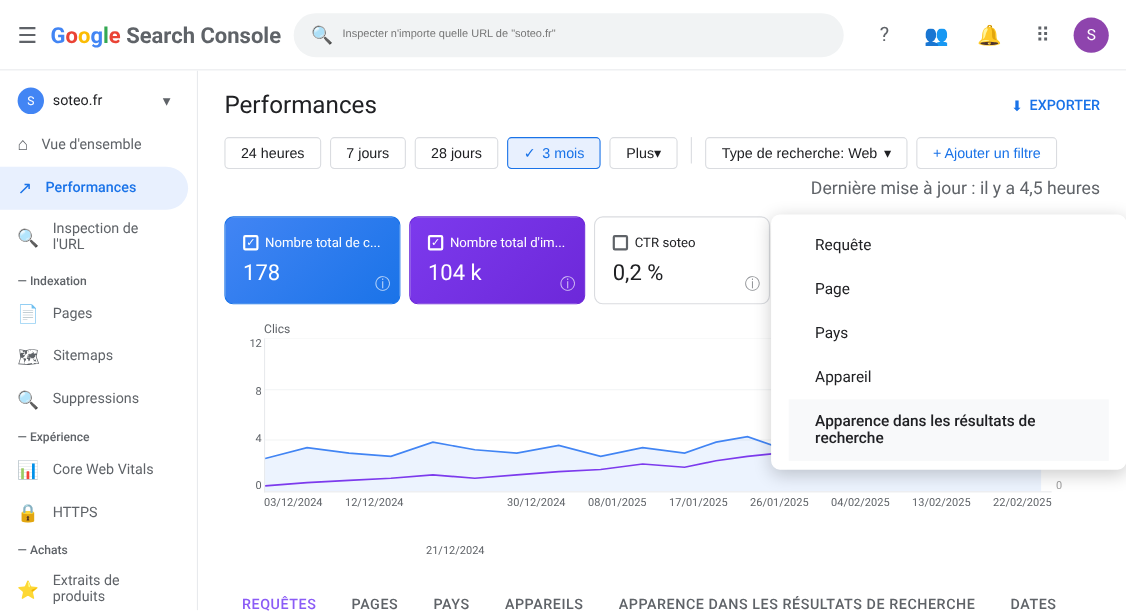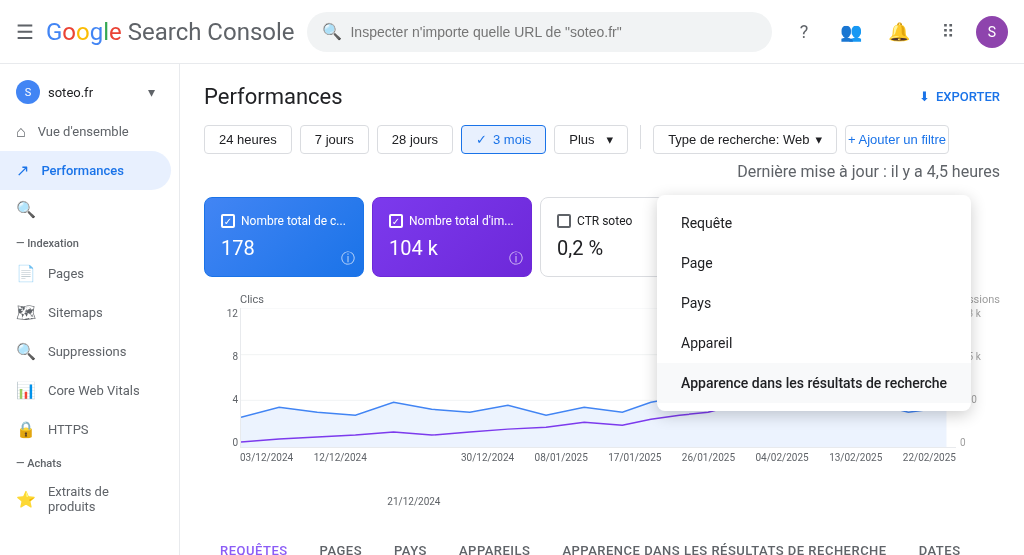--- a/index.html
+++ b/index.html
@@ -2,23 +2,23 @@
 <html><head>
   <meta charset="utf-8">
   <style>
     * { box-sizing: border-box; margin: 0; padding: 0; }
     body { font-family: 'Google Sans', Roboto, Arial, sans-serif; font-size: 13px; color: #202124; background: #fff; display: flex; flex-direction: column; height: 555px; overflow: hidden; }
 
     
     .topbar { display: flex; align-items: center; height: 64px; padding: 0 16px; border-bottom: 1px solid #e8eaed; flex-shrink: 0; gap: 12px; }
     .hamburger { cursor: pointer; color: #5f6368; font-size: 20px; }
     .logo { display: flex; align-items: center; gap: 6px; }
-    .logo-text { font-size: 24px; color: #5f6368; font-weight: 400; white-space: nowrap; }
+    .logo-text { font-size: 20px; color: #5f6368; font-weight: 700; white-space: nowrap; }
     .search-bar { flex: 1; max-width: 500px; display: flex; align-items: center; background: #f1f3f4; border-radius: 24px; padding: 0 16px; height: 40px; gap: 8px; }
-    .search-bar input { border: none; background: transparent; outline: none; font-size: 14px; color: #0f172a; width: 100%; }
+    .search-bar input { border: none; background: transparent; outline: none; font-size: 10px; color: #0f172a; width: 100%; }
     .search-icon-top { color: #5f6368; font-size: 16px; }
     .topbar-icons { margin-left: auto; display: flex; align-items: center; gap: 8px; }
     .topbar-icon { width: 40px; height: 40px; border-radius: 50%; display: flex; align-items: center; justify-content: center; cursor: pointer; color: #5f6368; font-size: 18px; }
     .avatar { width: 32px; height: 32px; border-radius: 50%; background: #8e44ad; display: flex; align-items: center; justify-content: center; color: white; font-size: 14px; cursor: pointer; }
 
     
     .main-layout { display: flex; flex: 1; overflow: hidden; }
 
     
     .sidebar { width: 180px; flex-shrink: 0; border-right: 1px solid #e8eaed; overflow-y: auto; padding-top: 8px; }
@@ -36,41 +36,41 @@
     .content-header { display: flex; align-items: center; justify-content: space-between; padding: 20px 24px 16px; }
     .page-title { font-size: 22px; font-weight: 400; color: #202124; }
     .export-btn { display: flex; align-items: center; gap: 6px; color: #1a73e8; font-size: 13px; cursor: pointer; font-weight: 500; }
 
     
     .filter-bar { display: flex; align-items: flex-start; gap: 8px; padding: 0 24px 16px; flex-wrap: wrap; }
     .filter-btn { padding: 6px 14px; border: 1px solid #dadce0; border-radius: 4px; font-size: 13px; color: #202124; cursor: pointer; background: white; }
     .filter-btn.active { background: #e8f0fe; border-color: #1a73e8; color: #1a73e8; display: flex; align-items: center; gap: 6px; }
     .filter-separator { width: 1px; height: 24px; background: #dadce0; margin: 0 4px; }
     .search-type-btn { padding: 6px 14px; border: 1px solid #dadce0; border-radius: 4px; font-size: 13px; color: #202124; cursor: pointer; background: white; display: flex; align-items: center; gap: 6px; }
-    .add-filter-btn { padding: 6px 2px; border: 1px solid #dadce0; border-radius: 4px; font-size: 13px; color: #1a73e8; cursor: pointer; background: white; display: flex; align-items: center; gap: 6px; }
+    .add-filter-btn { padding: 6px 14px; border: 1px solid #dadce0; border-radius: 4px; font-size: 13px; color: #1a73e8; cursor: pointer; background: white; display: flex; align-items: center; gap: 6px; }
     .last-update { margin-left: auto; font-size: 16px; color: #5f6368; }
-    .plus-btn { padding: 6px 14px; border: 1px solid #dadce0; border-radius: 4px; font-size: 13px; color: #202124; cursor: pointer; background: white; display: flex; align-items: center; gap: 12px; }
+    .plus-btn { padding: 6px 14px; border: 1px solid #dadce0; border-radius: 4px; font-size: 13px; color: #202124; cursor: pointer; background: white; display: flex; align-items: center; gap: 0; }
 
     
     .metrics-row { display: flex; gap: 0; padding: 0 24px 16px; }
     .metric-card { border: 1px solid #dadce0; border-radius: 8px; padding: 16px; min-width: 160px; cursor: pointer; position: relative; }
     .metric-card:not(:last-child) { margin-right: 8px; }
     .metric-card.blue-card { background: linear-gradient(135deg, #4285f4, #1a73e8); color: white; border-color: #1a73e8; }
     .metric-card.purple-card { background: linear-gradient(135deg, #7c3aed, #6d28d9); color: white; border-color: #6d28d9; }
     .metric-card-header { display: flex; align-items: center; gap: 6px; font-size: 12px; margin-bottom: 8px; }
     .metric-checkbox { width: 14px; height: 14px; border: 2px solid currentColor; border-radius: 2px; display: flex; align-items: center; justify-content: center; flex-shrink: 0; }
     .metric-checkbox.checked::after { content: '✓'; font-size: 10px; }
     .metric-value { font-size: 20px; font-weight: 400; }
     .info-icon { position: absolute; bottom: 8px; right: 8px; font-size: 14px; opacity: 0.7; cursor: pointer; }
 
     
     .chart-area { padding: 0 24px 16px; position: relative; }
 
     
-    .dropdown-menu { position: absolute; top: 195px; left: 657px; background: white; border-radius: 8px; box-shadow: 0 4px 16px rgba(0,0,0,0.2); z-index: 100; min-width: 260px; padding: 8px 0; }
+    .dropdown-menu { position: absolute; top: 195px; left: 701px; background: white; border-radius: 8px; box-shadow: 0 4px 16px rgba(0,0,0,0.2); z-index: 100; min-width: 260px; padding: 8px 16px; }
     .dropdown-item { padding: 12px 24px; font-size: 14px; color: #202124; cursor: pointer; }
     .dropdown-item.highlighted { font-weight: 500; background: #f8f9fa; }
 
     
     .tabs-row { display: flex; border-bottom: 1px solid #e8eaed; padding: 0 24px; margin-top: 8px; }
     .tab { padding: 12px 16px; font-size: 13px; color: #5f6368; cursor: pointer; border-bottom: 2px solid transparent; font-weight: 500; letter-spacing: 0.5px; }
     .tab.active { color: #8b5cf6; border-bottom-color: #1a73e8; }
 
     
     .table-header-row { display: flex; align-items: center; justify-content: space-between; padding: 12px 24px 8px; }
@@ -112,38 +112,42 @@
     <div class="nav-item">
       <span class="nav-icon">⌂</span>
       <span>Vue d'ensemble</span>
     </div>
     <div class="nav-item active">
       <span class="nav-icon">↗</span>
       <span>Performances</span>
     </div>
     <div class="nav-item">
       <span class="nav-icon">🔍</span>
+      <span>Inspection de l'URL</span>
     </div>
 
     <div class="nav-section">
       <span>— Indexation</span>
     </div>
     <div class="nav-item">
       <span class="nav-icon">📄</span>
       <span>Pages</span>
     </div>
     <div class="nav-item">
       <span class="nav-icon">🗺</span>
       <span>Sitemaps</span>
     </div>
     <div class="nav-item">
       <span class="nav-icon">🔍</span>
       <span>Suppressions</span>
     </div>
 
+    <div class="nav-section">
+      <span>— Expérience</span>
+    </div>
     <div class="nav-item">
       <span class="nav-icon">📊</span>
       <span>Core Web Vitals</span>
     </div>
     <div class="nav-item">
       <span class="nav-icon">🔒</span>
       <span>HTTPS</span>
     </div>
 
     <div class="nav-section">

